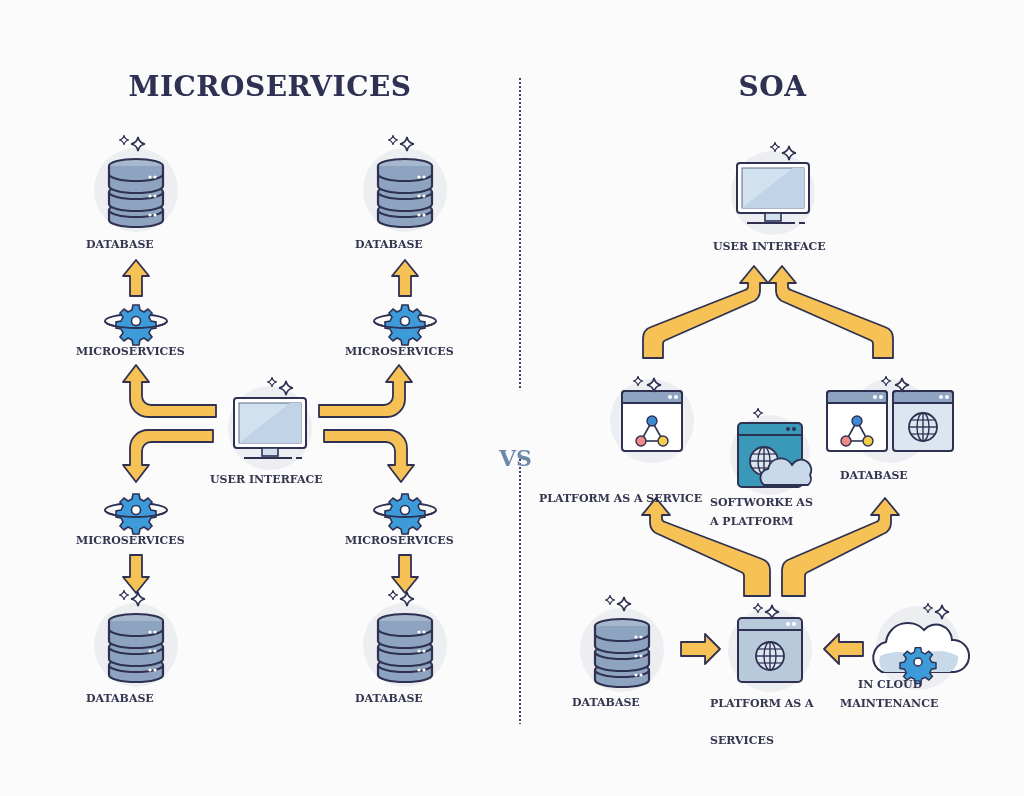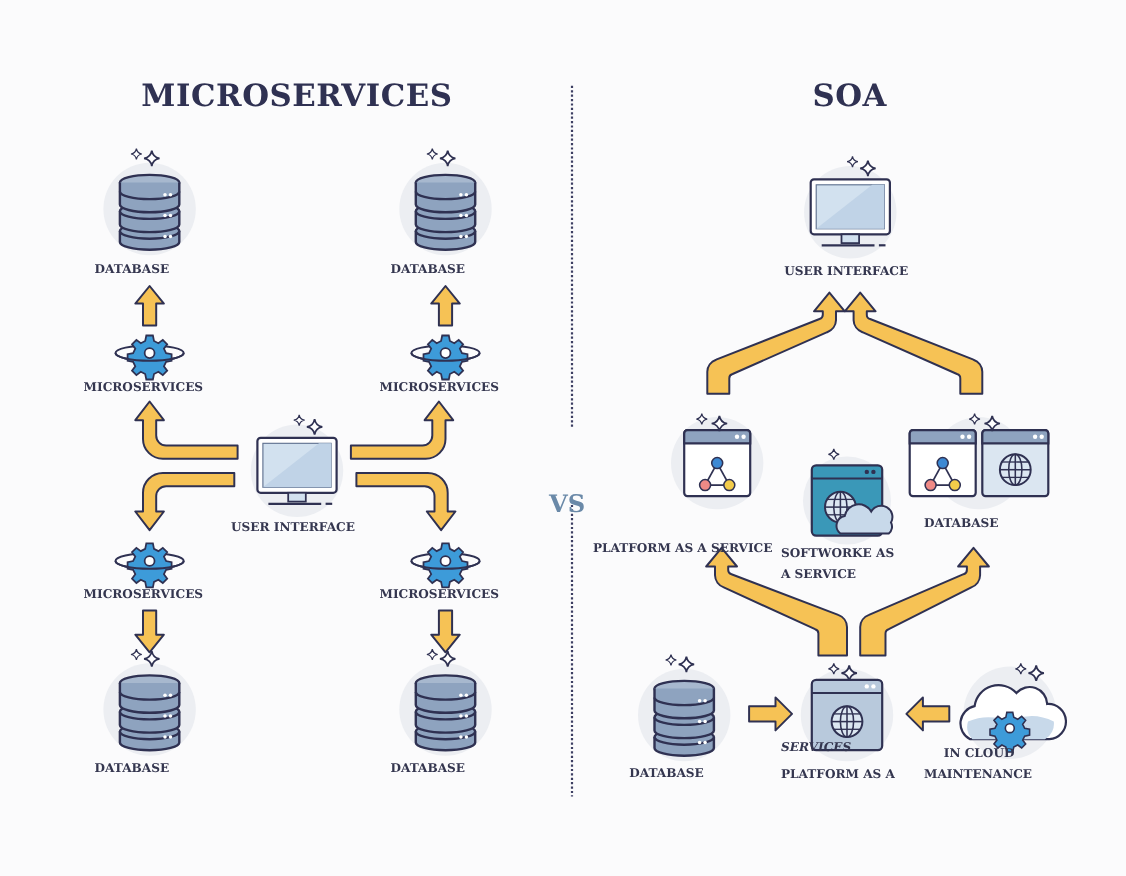--- a/index.html
+++ b/index.html
@@ -202,18 +202,18 @@
 <div class="label" style="left:210px;top:472px;width:120px;">USER INTERFACE</div>
 <div class="label" style="left:76px;top:533px;width:120px;">MICROSERVICES</div>
 <div class="label" style="left:345px;top:533px;width:120px;">MICROSERVICES</div>
 <div class="label" style="left:86px;top:691px;width:100px;">DATABASE</div>
 <div class="label" style="left:355px;top:691px;width:100px;">DATABASE</div>
 
 <div class="label" style="left:713px;top:239px;width:120px;">USER INTERFACE</div>
 <div class="label" style="left:539px;top:468px;width:170px;margin-top:23px;">PLATFORM AS A SERVICE</div>
 <div class="label" style="left:840px;top:468px;width:100px;">DATABASE</div>
 <div class="label" style="left:710px;top:495px;width:120px;">SOFTWORKE AS</div>
-<div class="label" style="left:710px;top:514px;width:120px;">A SERVICE</div>
+<div class="label" style="left:710px;top:514px;width:120px;">A PLATFORM</div>
 <div class="label" style="left:572px;top:695px;width:100px;">DATABASE</div>
 <div class="label" style="left:710px;top:696px;width:120px;">PLATFORM AS A</div>
-<div class="label" style="left:710px;top:672px;width:120px;font-style:italic;">SERVICES</div>
+<div class="label" style="left:710px;top:733px;width:120px;">SERVICES</div>
 <div class="label" style="left:840px;top:696px;width:120px;">MAINTENANCE</div>
 <div class="label" style="left:858px;top:677px;width:120px;">IN CLOUD</div>
 
 </body></html>

